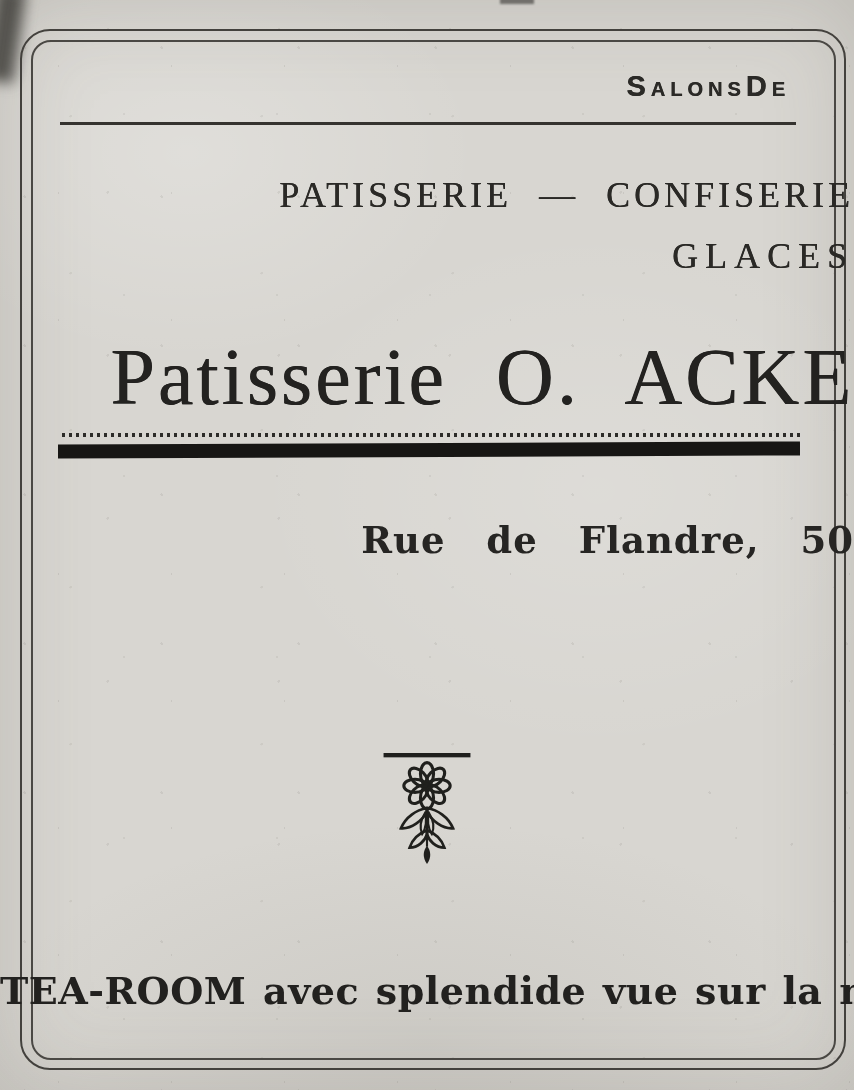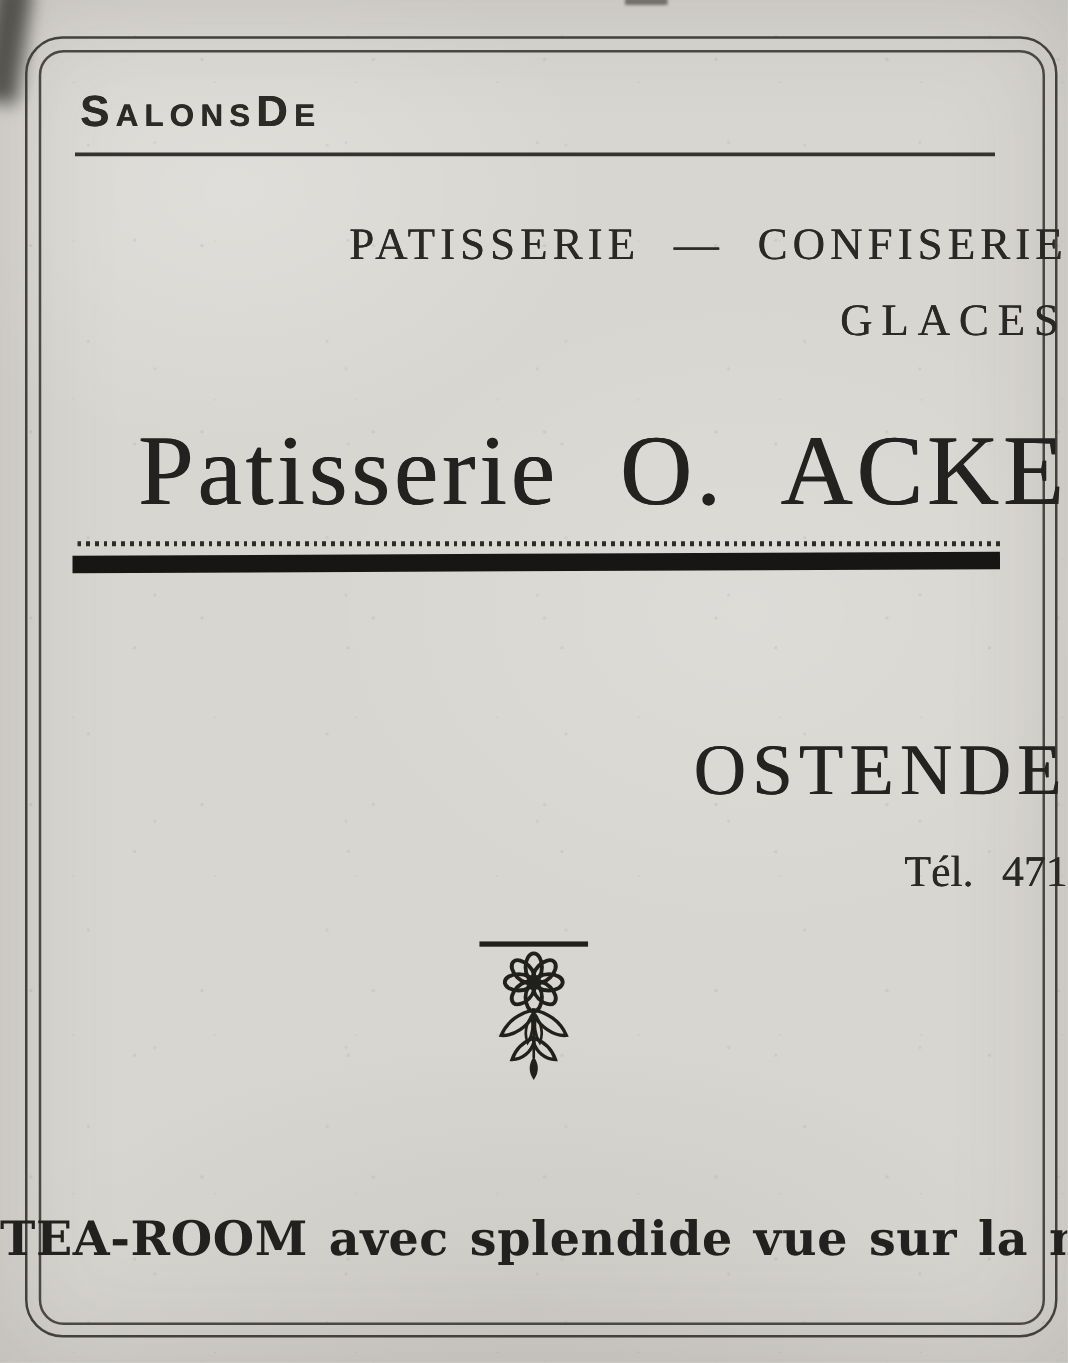--- a/index.html
+++ b/index.html
@@ -48,25 +48,25 @@
     border:2px solid #43413d;border-radius:30px;
   }
   .frame-inner{
     position:absolute;left:31px;top:40px;width:801px;height:1016px;
     border:2px solid #4a4844;border-radius:20px;
   }
   .line{position:absolute;left:0;right:0;text-align:right;white-space:nowrap;}
 
   .heading{
     position:absolute;left:64px;right:64px;top:70px;
-    display:flex;justify-content:flex-start;align-items:baseline;
+    display:flex;justify-content:flex-end;align-items:baseline;
     font-family:"Liberation Sans", sans-serif;
     font-weight:700;
     font-variant:small-caps;
-    font-size:35px;
+    font-size:29px;
     letter-spacing:5px;
     color:#2b2a27;
     text-shadow:0.4px 0 0 currentColor;
   }
   .heading-rule{
     position:absolute;left:60px;right:58px;top:122px;height:3px;
     background:#35332f;
   }
   .subline1{
     top:174px;font-size:36px;letter-spacing:4px;word-spacing:14px;
@@ -128,22 +128,21 @@
   <div class="heading-rule"></div>
 
   <div class="line subline1">PATISSERIE — CONFISERIE</div>
   <div class="line subline2">GLACES</div>
 
   <div class="line title">Patisserie O. ACKE</div>
 
   <div class="dotted-rule"></div>
   <div class="thick-rule"></div>
 
-  <div class="line city">OSTENDE</div>
-  <div class="line phone">Tél. 471</div>
+  <div class="line street">Rue de Flandre, 50</div>
 
   <div class="ornament">
     <svg viewBox="0 0 92 116" width="92" height="112" xmlns="http://www.w3.org/2000/svg">
       <rect x="1" y="0" width="90" height="4.5" fill="#20201d"></rect>
       <g stroke="#20201d" stroke-width="3.2" fill="none">
         <ellipse cx="46" cy="21.5" rx="6.8" ry="11.5" transform="rotate(0 46 34)"></ellipse>
         <ellipse cx="46" cy="21.5" rx="6.8" ry="11.5" transform="rotate(45 46 34)"></ellipse>
         <ellipse cx="46" cy="21.5" rx="6.8" ry="11.5" transform="rotate(90 46 34)"></ellipse>
         <ellipse cx="46" cy="21.5" rx="6.8" ry="11.5" transform="rotate(135 46 34)"></ellipse>
         <ellipse cx="46" cy="21.5" rx="6.8" ry="11.5" transform="rotate(180 46 34)"></ellipse>

